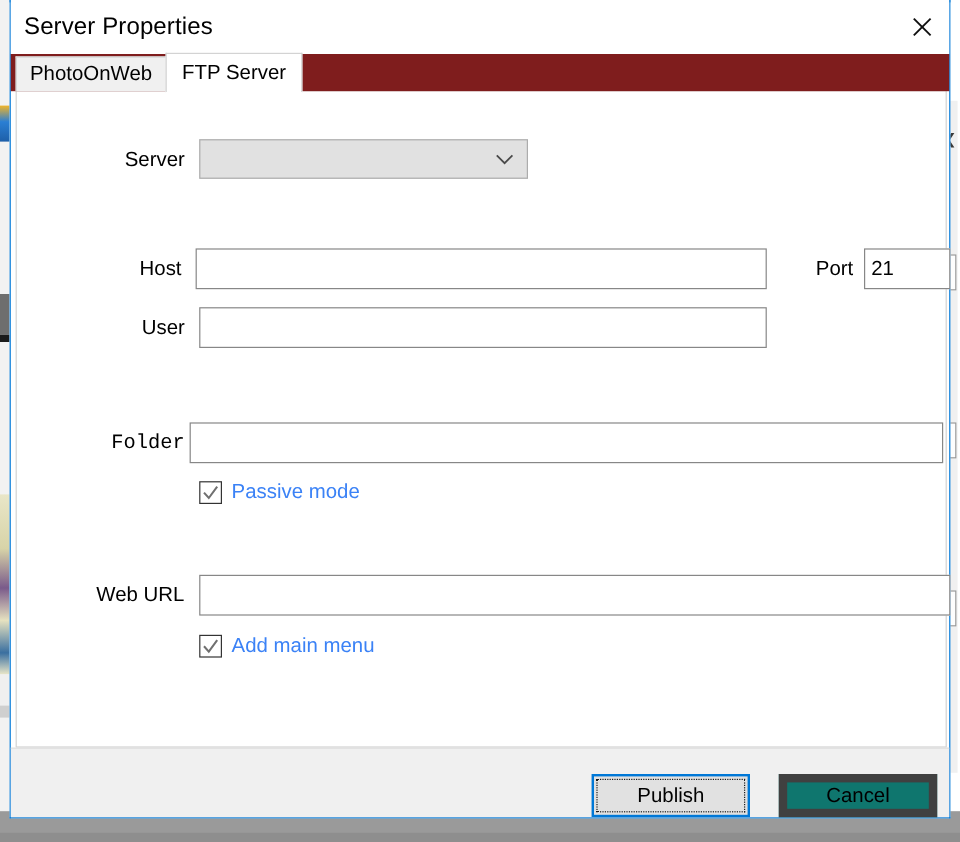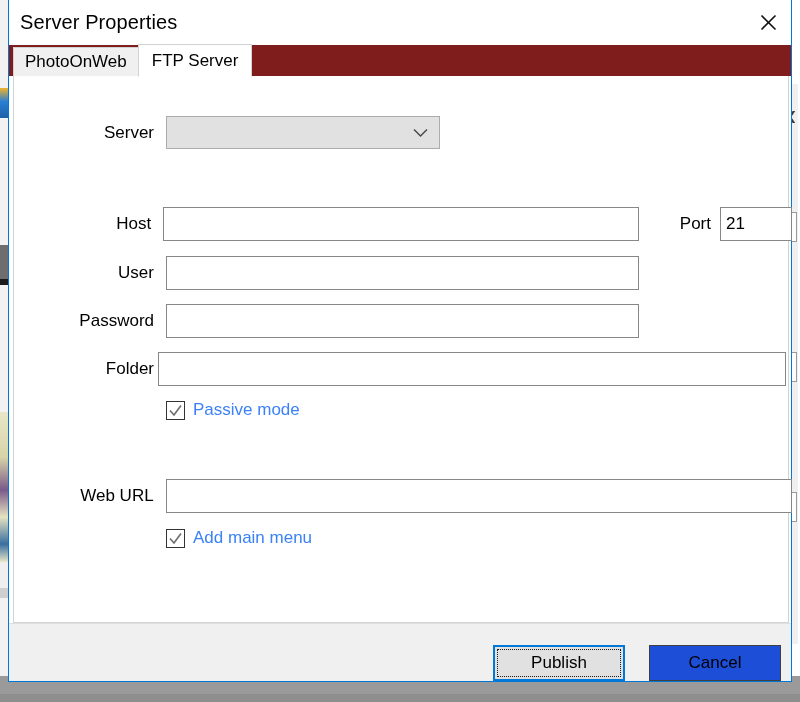--- a/index.html
+++ b/index.html
@@ -262,22 +262,22 @@
     align-items: flex-end;
     justify-content: flex-end;
     padding-right: 10px;
     gap: 24px;
     box-sizing: border-box;
   }
   .btn {
     width: 132px;
     height: 36px;
     box-sizing: border-box;
-    background: #1d4ed8;
-    border: 1px solid #404040;
+    background: #0f766e;
+    border: 7px solid #404040;
     font-family: "Liberation Sans", sans-serif;
     font-size: 17px;
     color: #000000;
     display: flex;
     align-items: center;
     justify-content: center;
   }
   .btn.default {
     border: 2px solid #0078d7;
     background: #e1e1e1;
@@ -388,27 +388,23 @@
           <input class="textbox" type="text" style="width: 485px; height: 34px;" value="">
           <div class="lbl" style="width:60px;margin-left:13px;margin-right:9px;">Port</div>
           <input class="textbox" type="text" style="width: 72px; height: 34px;" value="21">
         </div>
 
         <div class="row" style="left:0;top:180px;width:640px;">
           <div class="lbl" style="width:140px;margin-right:12px;">User</div>
           <input class="textbox" type="text" style="width: 473px; height: 34px;" value="">
         </div>
 
-        <div class="row" style="left:0;top:228px;width:640px;">
-          <div class="lbl" style="width:140px;margin-right:12px;">Password</div>
-          <input class="textbox" type="password" style="width: 473px; height: 34px;" value="">
-        </div>
 
         <div class="row" style="left:0;top:276px;width:778px;">
-          <div class="lbl" style="width:140px;margin-right:4px;">Folder</div>
+          <div class="lbl" style="width:140px;margin-right:4px;font-family:Liberation Mono, monospace;">Folder</div>
           <input class="textbox" type="text" style="width: 628px; height: 34px;" value="">
         </div>
 
         <div class="checkrow" style="left:152px;top:324px;">
           <span class="cbox">
             <svg width="15" height="15" viewBox="0 0 15 15">
               <polyline points="2,7.5 6,12 13,2.5" fill="none" stroke="#707070" stroke-width="1.7"></polyline>
             </svg>
           </span>
           <span class="cbox-label">Passive mode</span>

